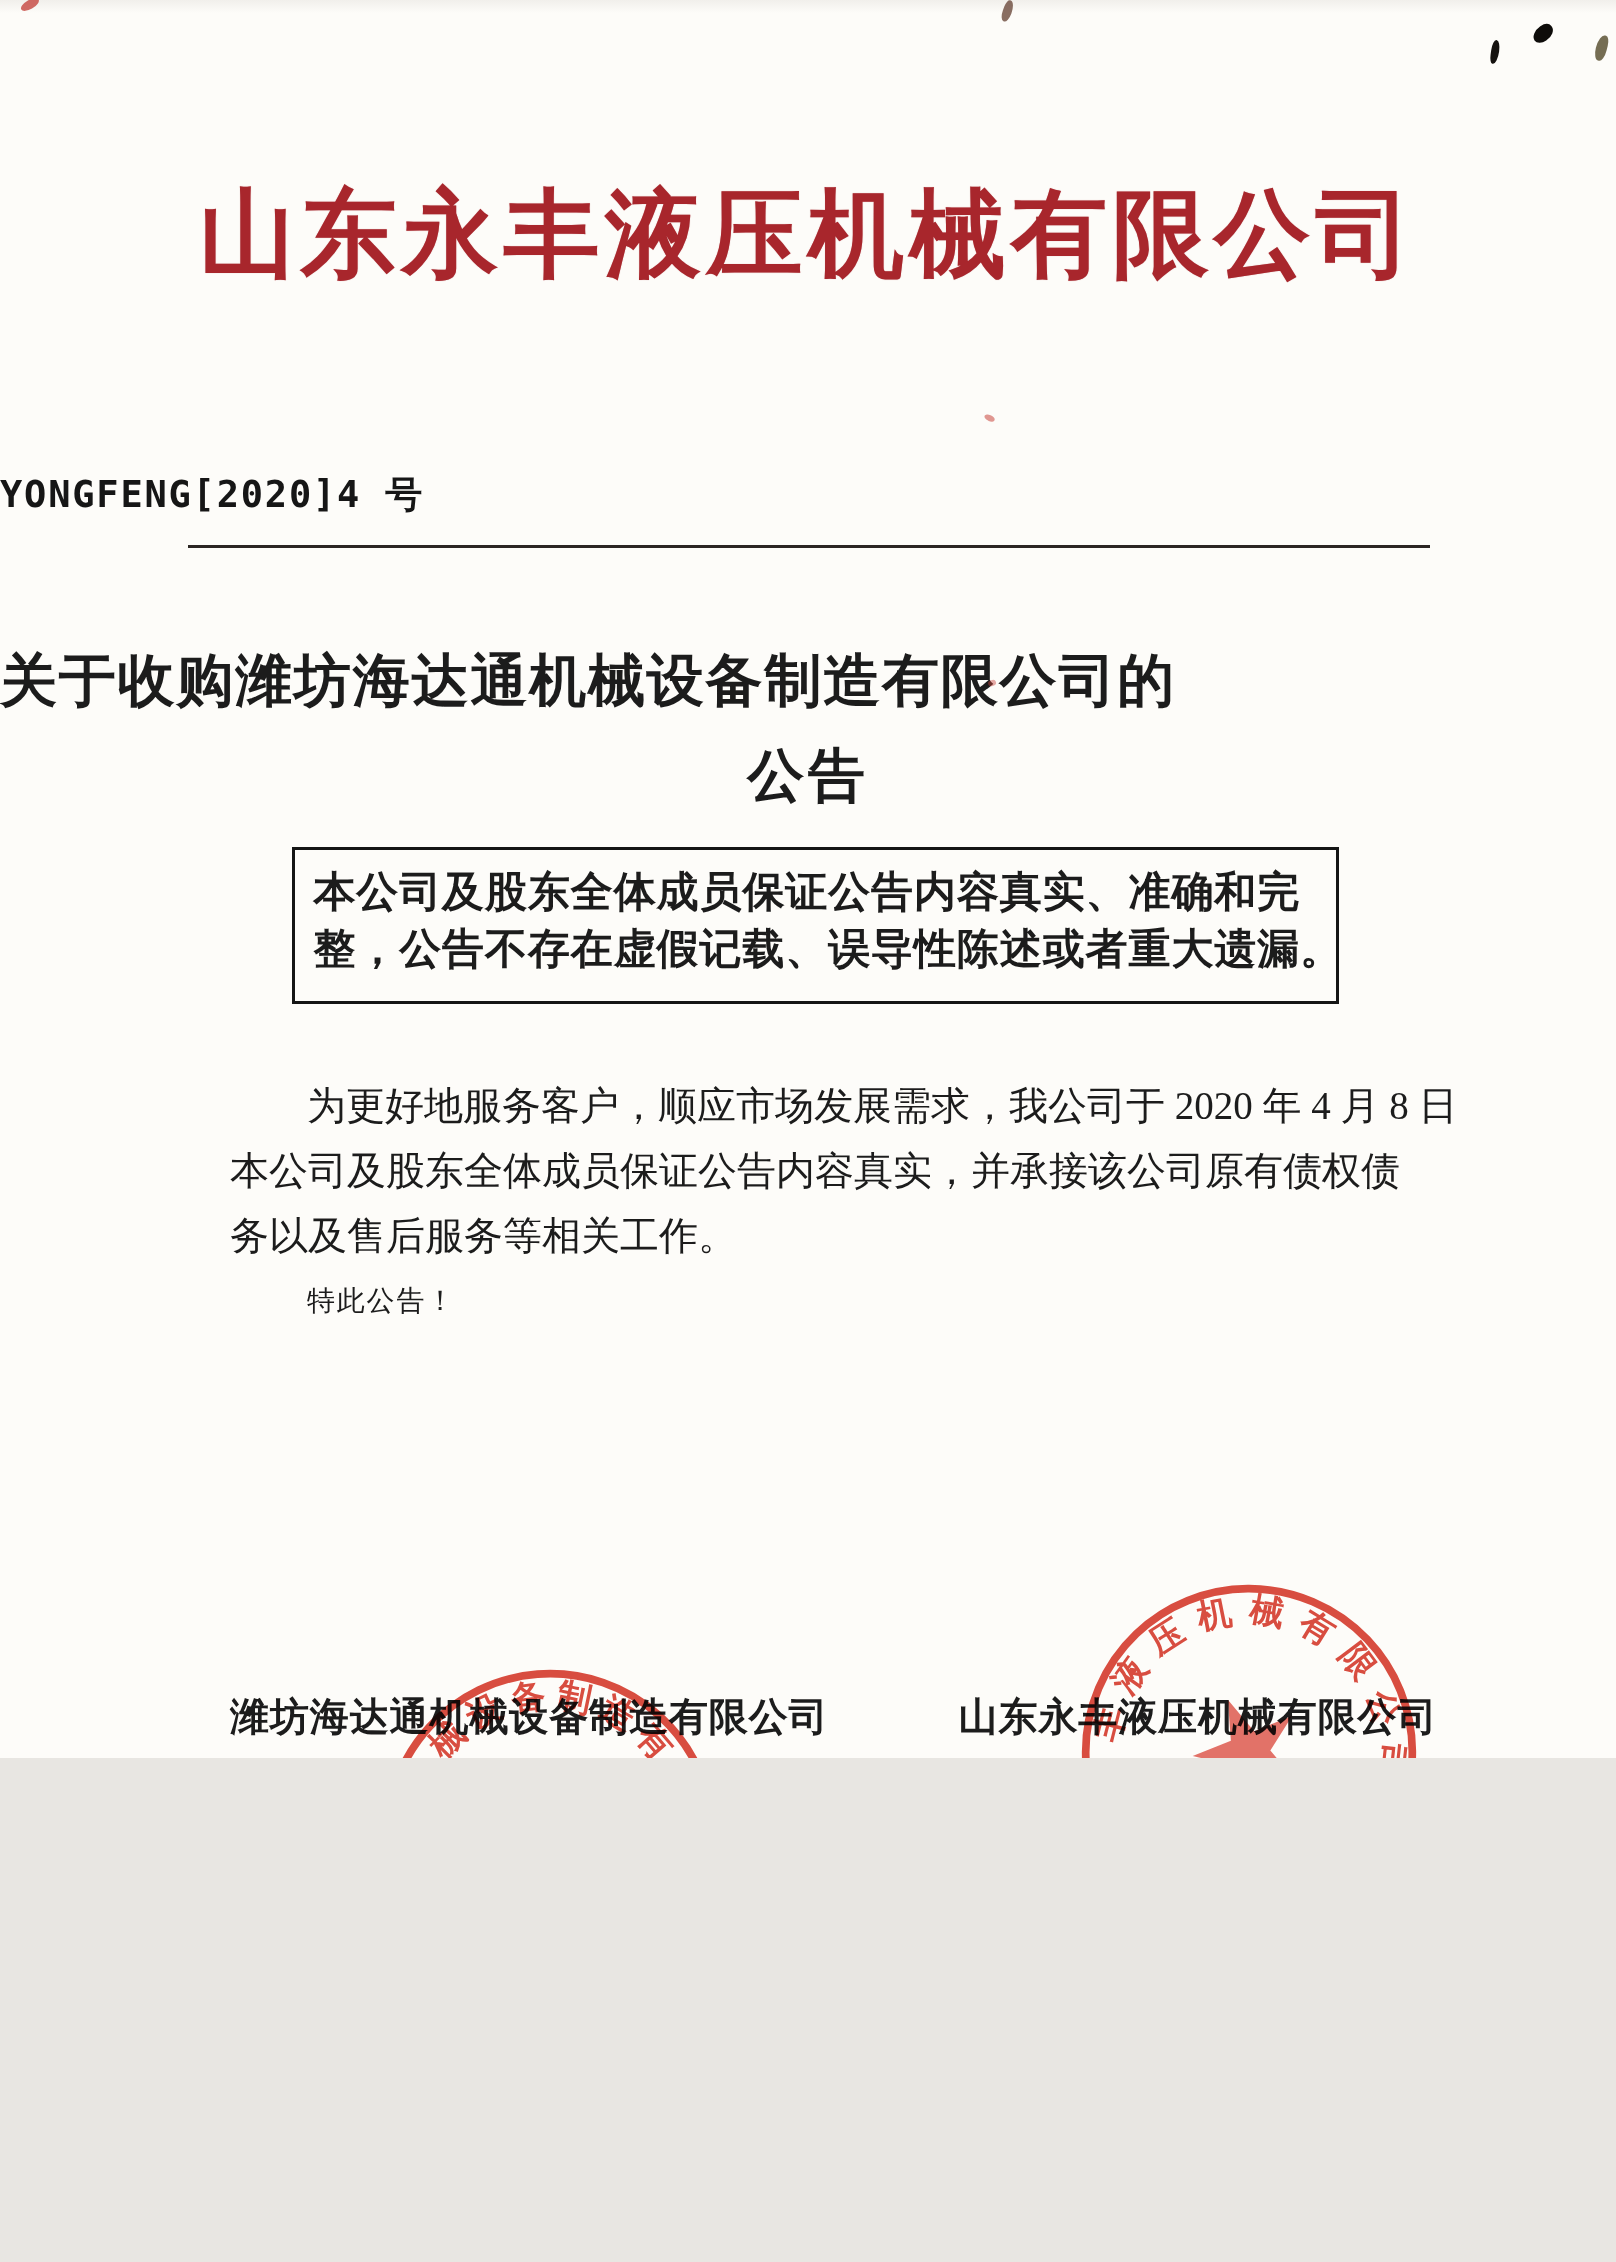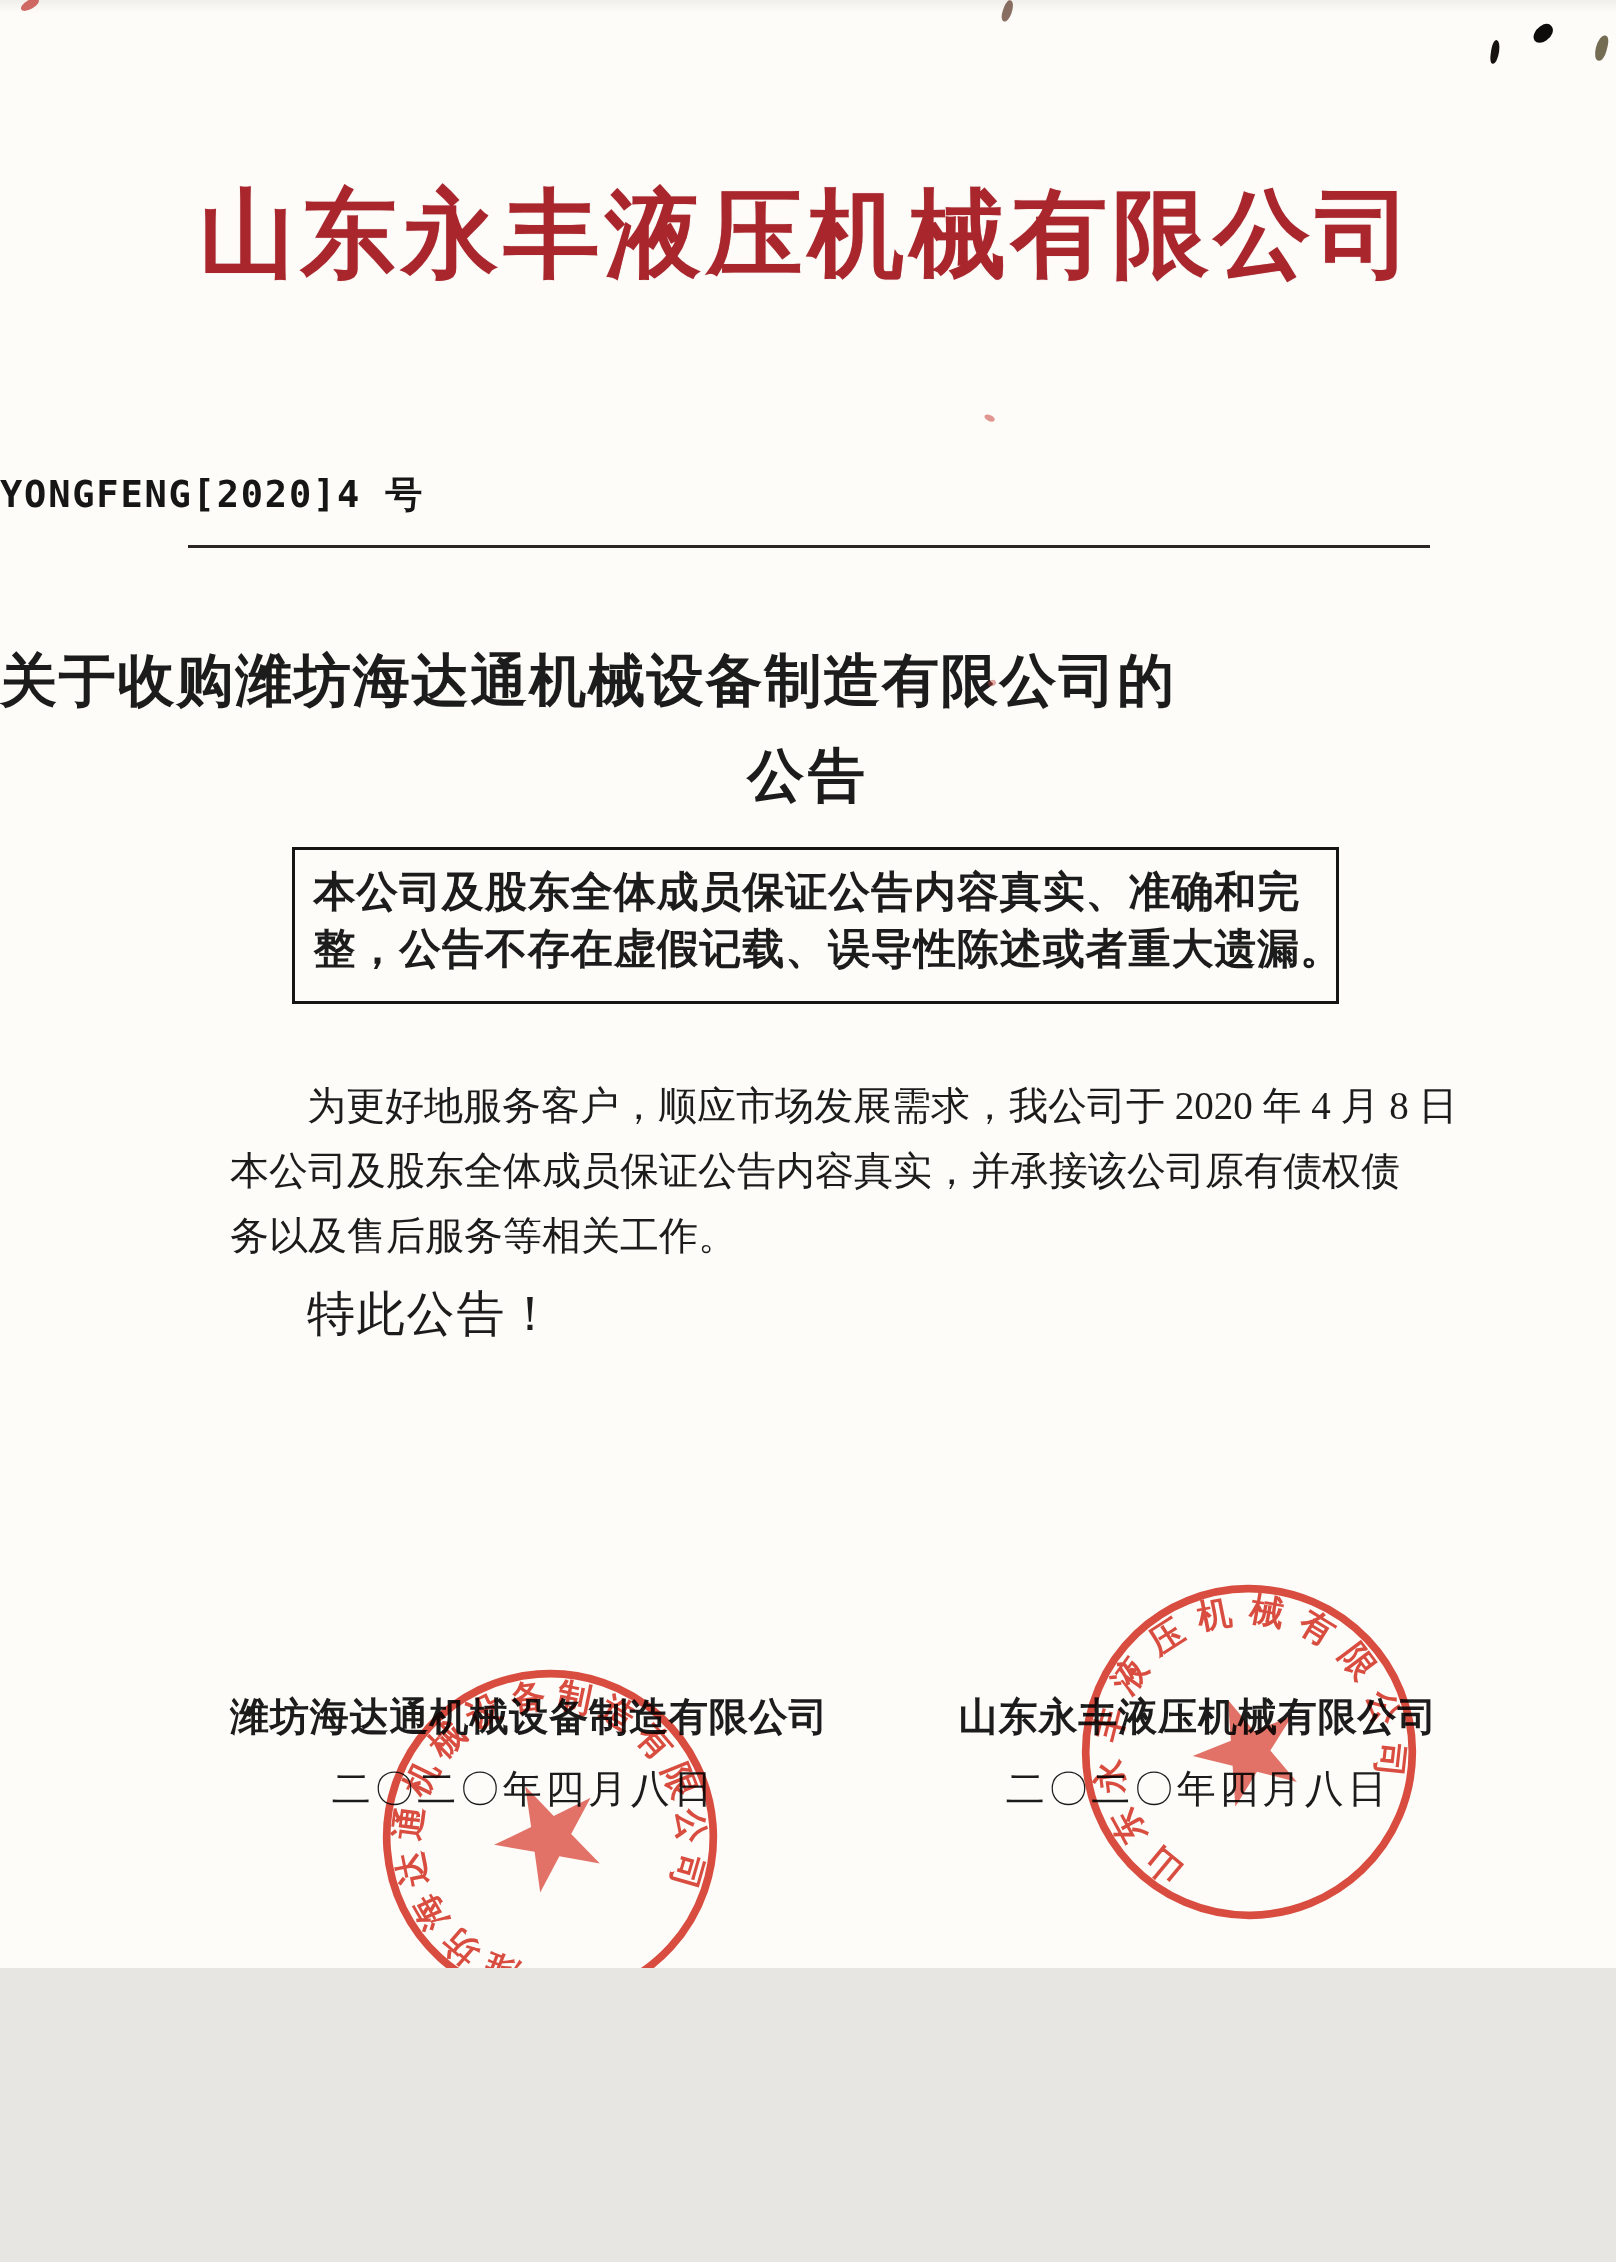--- a/index.html
+++ b/index.html
@@ -1,18 +1,18 @@
 <!DOCTYPE html>
 <html style="font-size:14.7px"><head>
 <meta charset="utf-8">
 <style>
   html,body { margin:0; padding:0; background:#e8e6e2; }
   .page {
     position:relative;
-    width:1616px; height:1968px;
+    width:1616px; height:1758px;
     margin:0 auto;
     background:
       linear-gradient(180deg, #f1efeb 0px, #fdfcf9 13px),
       radial-gradient(ellipse at 50% 40%, #fefdfb 0%, #fbf9f4 70%, #f6f3ec 100%);
     background-color:#fcfbf7;
     overflow:hidden;
     font-family:"Liberation Serif","DejaVu Serif",serif;
     color:#1c1c1c;
   }
 
@@ -61,21 +61,21 @@
   }
   .body-para {
     position:absolute; top:1073px; left:230px; width:1166px;
     font-size:39px; line-height:65px; letter-spacing:0px;
     font-weight:500;
   }
   .body-line { white-space:nowrap; }
   .body-line.indent { text-indent:77px; }
   .hereby {
     position:absolute; top:1282px; left:307px;
-    font-size:48px; font-weight:500; letter-spacing:1.8px;
+    font-size:28px; font-weight:500; letter-spacing:1.8px;
     white-space:nowrap;
   }
 
   
   .sig { position:absolute; text-align:center; }
   .sig-left  { top:1690px; left:230px;  width:588px; }
   .sig-right { top:1690px; left:941px; width:514px; }
   .sig-name  { font-size:39px; font-weight:600; letter-spacing:0.9px; white-space:nowrap; }
   .sig-date  { font-size:39px; font-weight:500; letter-spacing:3.7px; margin-top:18.4px; white-space:nowrap; }
 

